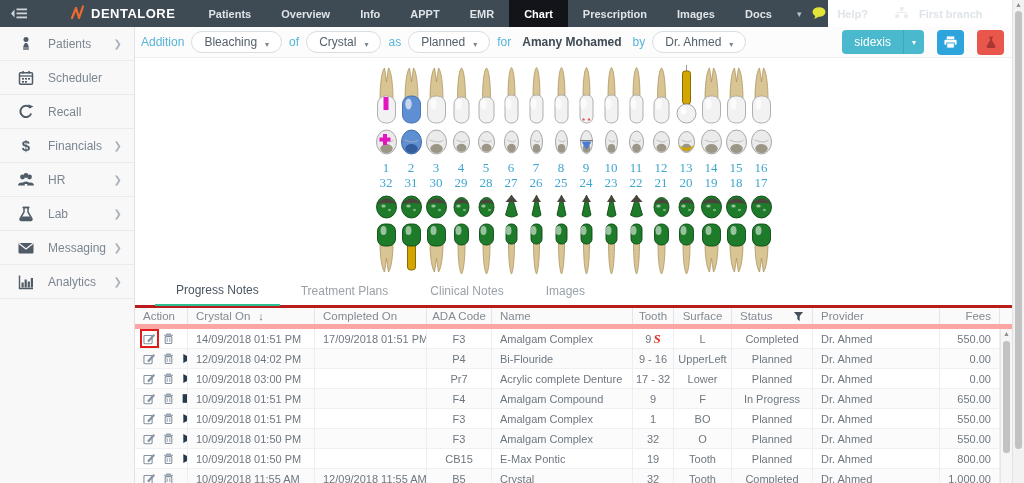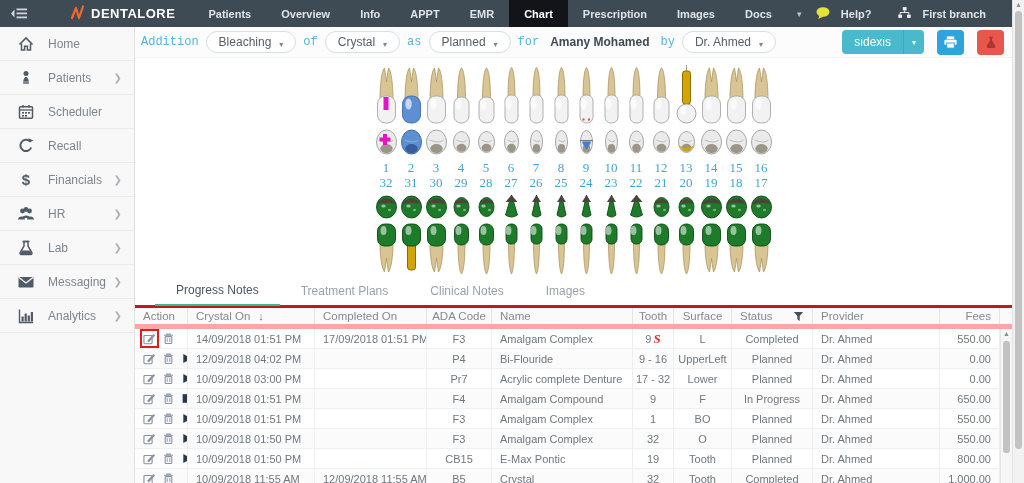--- a/index.html
+++ b/index.html
@@ -1,21 +1,21 @@
 <!DOCTYPE html>
 <html><head>
 <meta charset="utf-8">
 <style>
   * { margin:0; padding:0; box-sizing:border-box; }
   html,body { background:#e9e9e9; }
   body { font-family:"Liberation Sans", sans-serif; }
   #app { position:relative; width:1024px; height:483px; background:#ffffff; overflow:hidden; }
 
   
-  .topnav { position:absolute; top:0; left:0; width:1012px; height:27px; background:#3e4a54;
+  .topnav { position:absolute; top:0; left:0; width:828px; height:27px; background:#3e4a54;
             display:flex; align-items:stretch; color:#dfe4e8; font-size:11px; }
   .topnav .ham { display:flex; align-items:center; padding:0 14px 0 10px; cursor:pointer; }
   .brand { display:flex; align-items:center; gap:6px; padding:0 18px 0 28px; }
   .brand-name { font-weight:bold; font-size:13px; letter-spacing:0.5px; color:#fff; }
   .nav-items { display:flex; align-items:stretch; }
   .nav-item { display:flex; align-items:center; padding:0 15px; font-weight:bold; color:#dfe4e8; cursor:pointer; }
   .nav-item.active { background:#121419; color:#fff; }
   .nav-caret { display:flex; align-items:center; padding:0 10px; color:#b9c2c9; font-size:9px; cursor:pointer; }
   .topnav .spacer { flex:1; }
   .nav-right { display:flex; align-items:center; gap:26px; padding-right:26px; }
@@ -31,21 +31,21 @@
   .side-item { display:flex; align-items:center; height:34px; padding:0 12px 0 16px; border-bottom:1px solid #ebebeb; cursor:pointer; background:#f8f8f8; }
   .side-item .s-icon { width:20px; display:flex; justify-content:center; }
   .side-item .s-label { margin-left:12px; font-size:12px; color:#7b8691; flex:1; }
   .side-item .s-chev { color:#a9b2ba; font-size:10px; }
 
   
   .main { position:absolute; top:27px; left:135px; width:877px; height:456px; background:#fff; }
 
   
   .toolbar { height:31px; display:flex; align-items:center; gap:7px; padding:0 8px 0 6px; background:#fcfcfc; border-bottom:1px solid #f0f0f0; font-size:12px; }
-  .blue-word { color:#56b5d9;font-family:Liberation Mono, monospace; }
+  .blue-word { color:#56b5d9; }
   .pill { display:inline-flex; align-items:flex-end; gap:8px; border:1px solid #d9dee1; border-radius:14px; background:#fff;
           padding:3px 12px; color:#55606a; font-size:12px; cursor:pointer; white-space:nowrap; }
   .pill .caret { font-size:8px; color:#7b868f; }
   .patient-name { font-weight:bold; color:#3e4a54; padding:0 4px; }
   .toolbar .spacer { flex:1; }
   .btn-sidexis { display:inline-flex; align-items:stretch; background:#4bb9cd; border-radius:4px; overflow:hidden; color:#fff; font-size:12px; cursor:pointer; }
   .btn-sidexis .txt { padding:5px 12px; }
   .btn-sidexis .dd { padding:5px 8px; border-left:1px solid #3aa8bd; font-size:8px; display:flex; align-items:center; }
   .icon-btn { width:27px; height:25px; border-radius:4px; display:inline-flex; align-items:center; justify-content:center; cursor:pointer; margin-left:6px; }
   .icon-btn.print { background:#2da4db; }
@@ -141,29 +141,20 @@
         <span>First branch</span>
       </div>
 
     </div>
   </div>
 
   <div class="sidebar">
       <div class="side-item">
         <span class="s-icon">
           <svg width="18" height="18" viewBox="0 0 18 18">
-            <path d="M2.5 9.5 L9 3 L15.5 9.5" fill="none" stroke="#4f5b66" stroke-width="1.6"></path>
-            <path d="M4.5 8.5 V15 H7.6 V11.2 H10.4 V15 H13.5 V8.5" fill="none" stroke="#4f5b66" stroke-width="1.5"></path>
-          </svg>
-        </span>
-        <span class="s-label">Home</span>
-      </div>
-      <div class="side-item">
-        <span class="s-icon">
-          <svg width="18" height="18" viewBox="0 0 18 18">
             <circle cx="9" cy="4.6" r="2.5" fill="#4f5b66"></circle>
             <path d="M8 8 h2 l1.6 3 v4 h-1.3 v-3 h-0.6 v3 h-1.4 v-3 h-0.6 v3 H6.4 v-4 Z" fill="#4f5b66"></path>
           </svg>
         </span>
         <span class="s-label">Patients</span>
         <span class="s-chev">❯</span>
       </div>
       <div class="side-item">
         <span class="s-icon">
           <svg width="18" height="18" viewBox="0 0 18 18">

